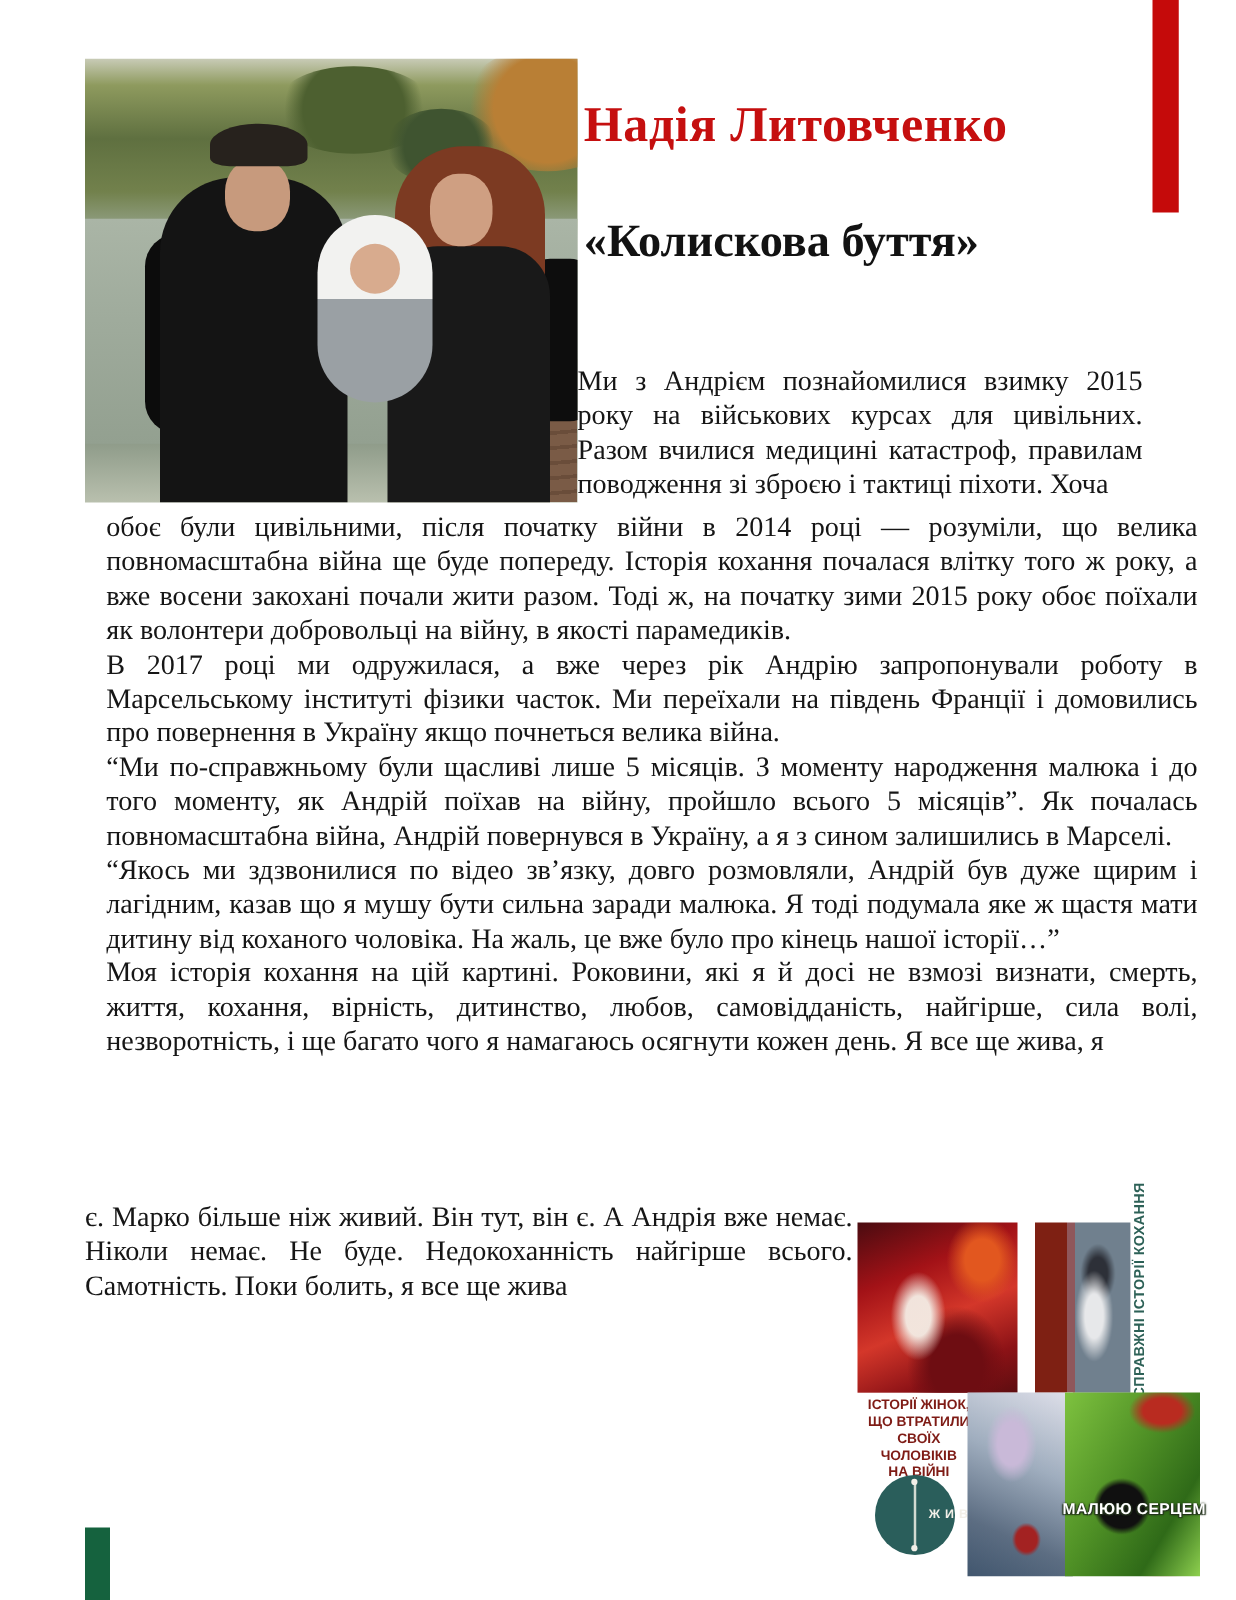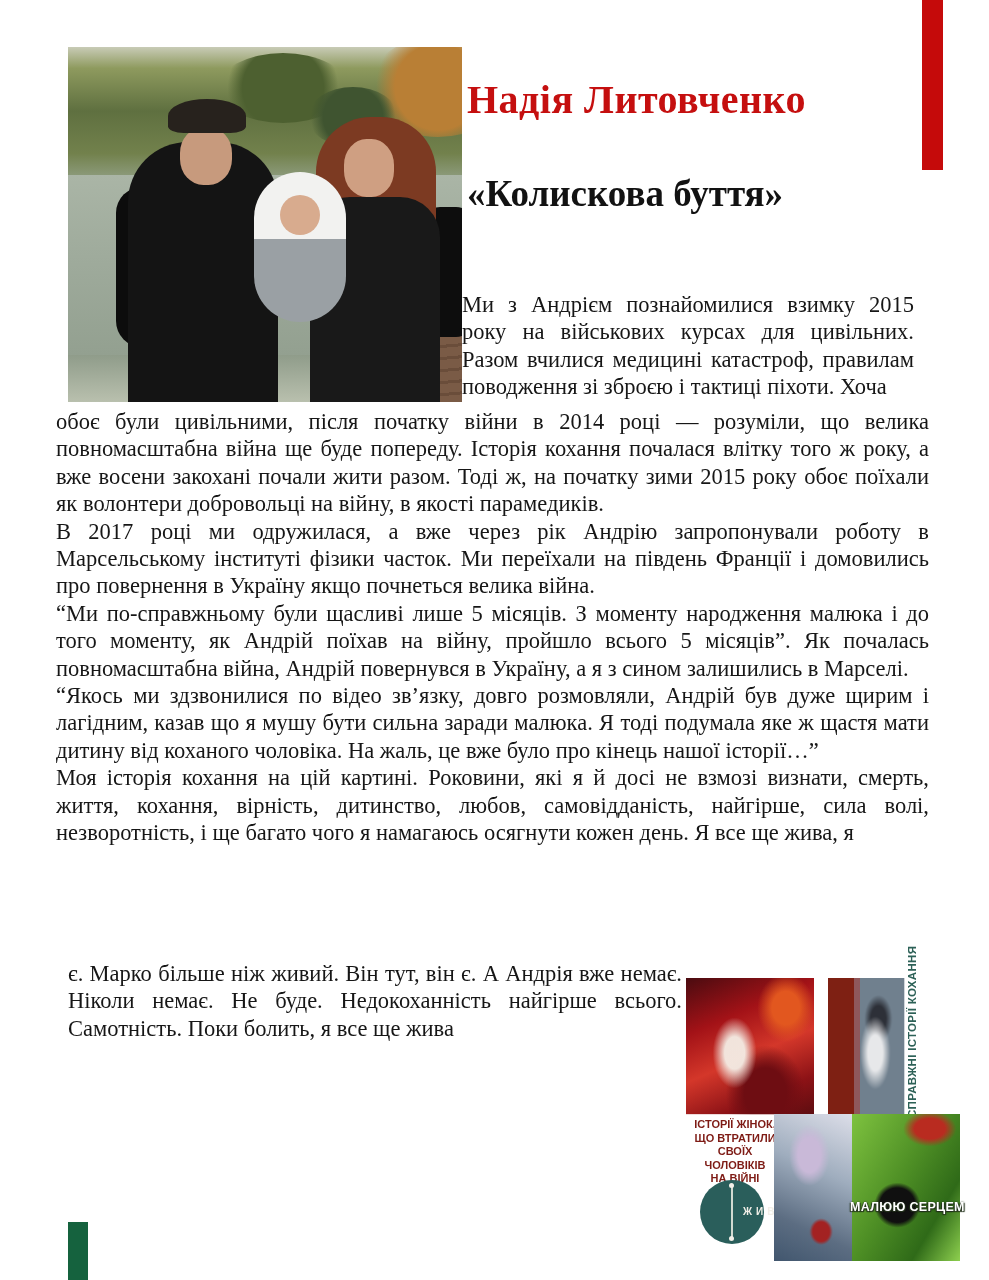--- a/index.html
+++ b/index.html
@@ -11,21 +11,21 @@
               color:#c50f0f;letter-spacing:.5px;margin-top:28px;}
   .subtitle{position:absolute;left:467px;top:170px;font-size:37px;font-weight:700;
             color:#121212;line-height:48px;}
   .red-bar{position:absolute;left:922px;top:0;width:21px;height:170px;background:#c50a0a;}
   .green-bar{position:absolute;left:68px;top:1222px;width:20px;height:58px;background:#15623e;}
 
   
   .bodytext{font-size:22.5px;line-height:27.4px;text-align:justify;}
   .bodytext p{margin:0;}
   .intro-col{position:absolute;left:462px;top:291px;width:452px;height:118px;overflow:hidden;}
-  .main-col{position:absolute;left:56px;top:408px;width:873px;height:552px;overflow:hidden;}
+  .main-col{position:absolute;left:85px;top:408px;width:873px;height:552px;overflow:hidden;}
   .closing-col{position:absolute;left:68px;top:960px;width:614px;height:84px;overflow:hidden;}
 
   
   .photo{position:absolute;left:68px;top:47px;width:394px;height:355px;overflow:hidden;
          background:linear-gradient(180deg,#c8cbb6 0%,#8e9a5e 6%,#5f7040 18%,#72814c 30%,
                     #9aa894 40%,#a3afa0 58%,#9aa695 74%,#8d9a88 86%,#b9c0ae 100%);}
   .ph-tree{position:absolute;border-radius:50%;}
   .t2{left:300px;top:-10px;width:140px;height:100px;background:radial-gradient(circle,#b97f35 0 50%,transparent 72%);}
   .t3{left:150px;top:6px;width:130px;height:70px;background:radial-gradient(circle,#4d6030 0 55%,transparent 75%);}
   .t4{left:240px;top:40px;width:90px;height:60px;background:radial-gradient(circle,#3f5430 0 55%,transparent 78%);}

